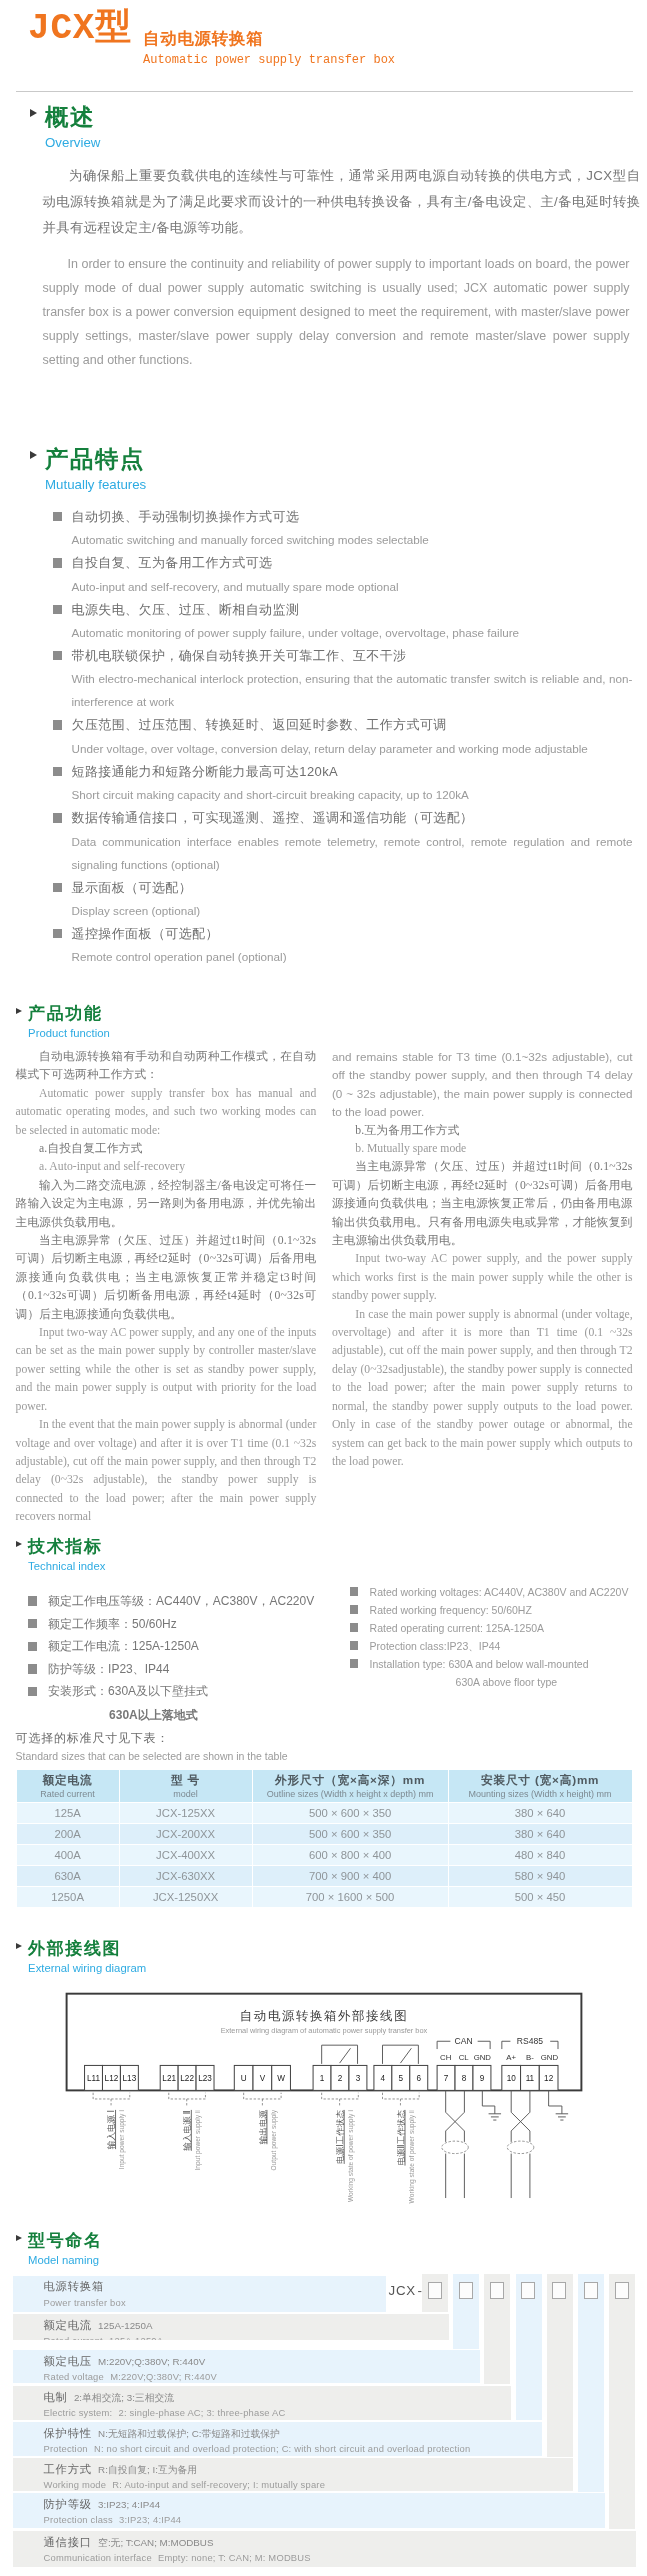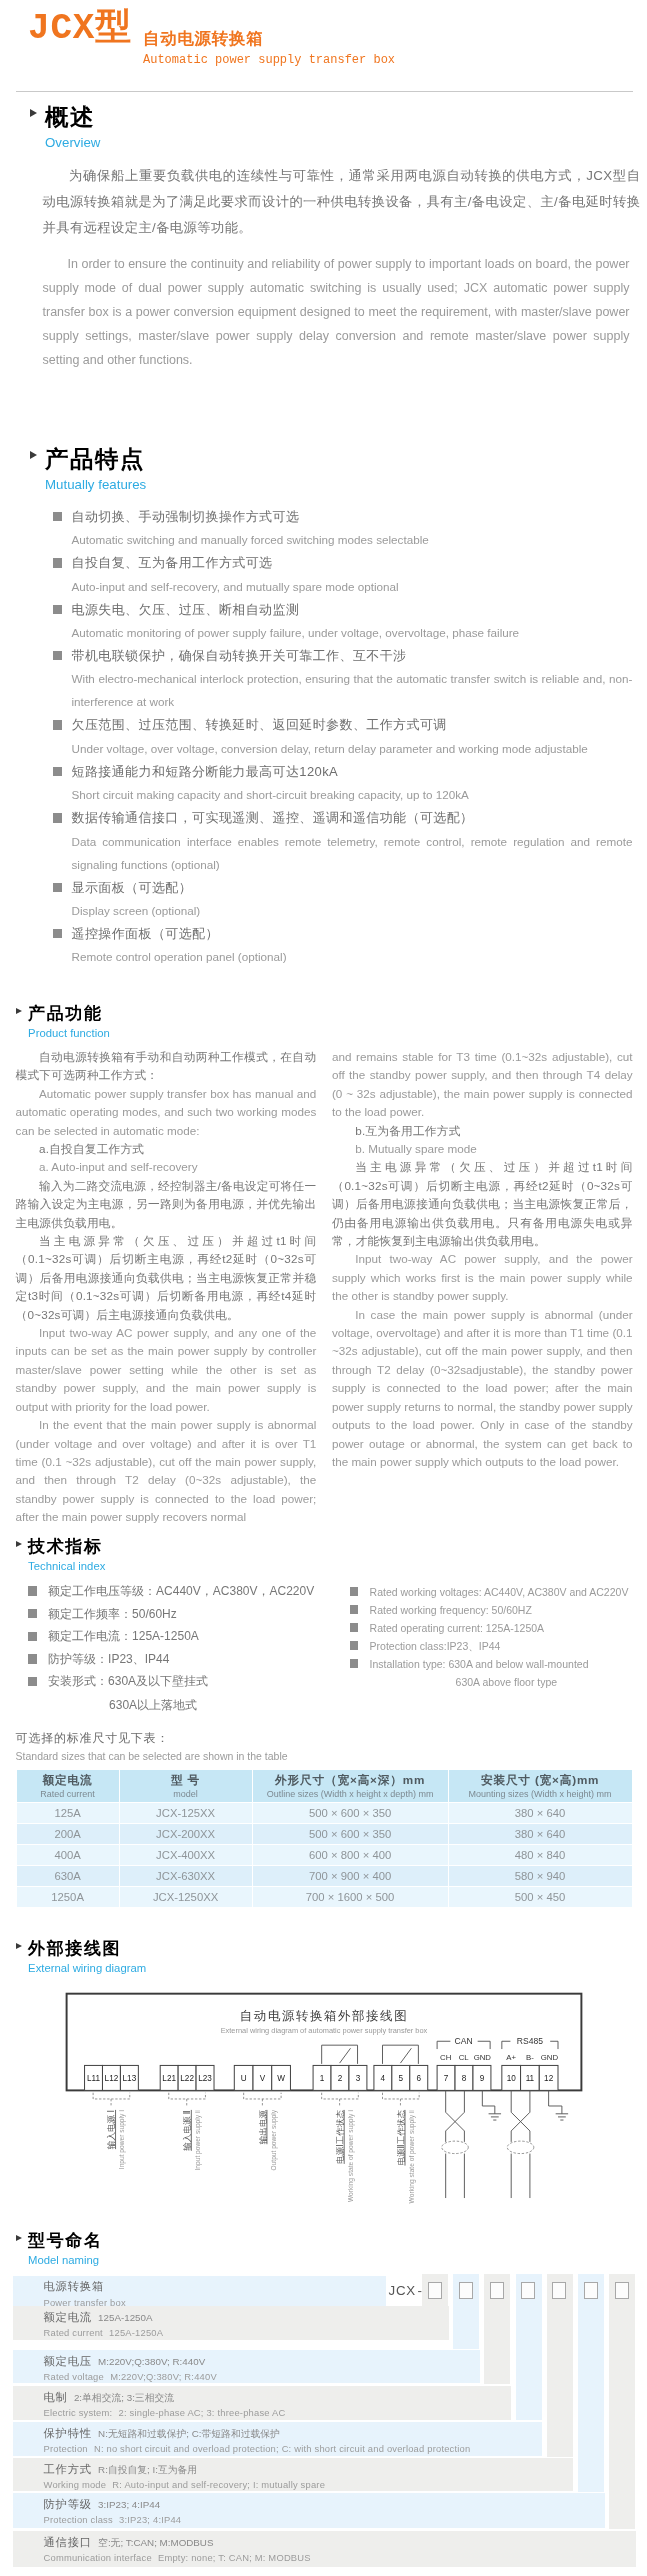--- a/index.html
+++ b/index.html
@@ -10,21 +10,21 @@
   .brand { position:absolute; left:28px; top:9.4px; display:flex; align-items:flex-start;font-family:Liberation Mono, monospace; }
   .brand-model { color:#F0751F; font-size:36px; font-weight:bold; letter-spacing:0.8px; line-height:1.1; }
   .brand-titles { margin-left:11px; margin-top:19px; }
   .brand-zh { color:#F0751F; font-size:16.4px; font-weight:bold; letter-spacing:0.8px; }
   .brand-en { color:#F0751F; font-size:12px; margin-top:3.1px; }
   .divider { position:absolute; left:15.6px; top:91px; width:617px; height:0.8px; background:#c9c9c9; }
 
   
   .sec-head { position:relative; }
   .tri { position:absolute; left:0; top:7.8px; width:0; height:0; border-left:7px solid #3a3a3a; border-top:4.7px solid transparent; border-bottom:4.7px solid transparent; }
-  .h-zh { color:#000000; font-weight:bold; letter-spacing:1.6px; }
+  .h-zh { color:#15803d; font-weight:bold; letter-spacing:1.6px; }
   .h-en { color:#2EABE2; }
   .big .h-zh { font-size:23.4px; }
   .big .h-en { font-size:13.3px; margin-top:2.3px; }
   .big .h-text { margin-left:15px; }
   .small .h-zh { font-size:17px; }
   .small .h-en { font-size:11.3px; margin-top:1.6px; }
   .small .h-text { margin-left:12.5px; }
   .small .tri { top:5.5px; border-left-width:6.2px; border-top-width:3.9px; border-bottom-width:3.9px; }
 
   
@@ -40,33 +40,33 @@
   .feat-zh { color:#6e6e6e; font-size:13px; line-height:23.4px; letter-spacing:0.4px; }
   .feat-en { color:#9b9b9b; font-size:11.7px; line-height:23px; text-align:justify; }
 
   
   #sec-function { position:absolute; left:15.6px; top:1002px; width:617px; }
   .fn-cols { display:flex; gap:15.6px; margin-top:9.4px; }
   .fn-col { width:301px; }
   .fn-col p { font-size:11.7px; line-height:18.4px; text-align:justify; }
   .fn-col p.zh { color:#777; letter-spacing:0.2px; }
   .fn-col p.en { color:#9b9b9b; }
-  .fn-col p.ind { text-indent:2em; }
+  .fn-col p.ind { text-indent:2em;font-family:Liberation Serif, serif; }
 
   
   #sec-technical { position:absolute; left:15.6px; top:1535px; width:617px; }
   .ti-cols { position:relative; margin-top:12.5px; height:187px; }
-  .ti-left { position:absolute; left:12.5px; top:0; width:312px; }
+  .ti-left { position:absolute; left:12.5px; top:10px; width:312px; }
   .ti-right { position:absolute; left:334px; top:1.6px; width:283px; }
   .ti { position:relative; padding-left:20px; }
   .ti .sq2 { position:absolute; left:0; top:2.3px; width:9.4px; height:9.4px; background:#8c8c8c; }
   .ti-left .ti { margin-bottom:8.6px; color:#777; font-size:12px; line-height:14px; }
   .ti-right .ti { margin-bottom:5.5px; color:#9b9b9b; font-size:10.5px; line-height:12.5px; }
   .ti-right .ti .sq2 { width:8.6px; height:8.6px; top:1.6px; }
-  .ti-extra-l { margin-left:81px; color:#777; font-size:12px; }
+  .ti-extra-l { margin-left:81px; color:#777; font-size:12px;font-weight:bold; }
   .ti-extra-r { margin-left:106px; color:#9b9b9b; font-size:10.5px; }
 
   
   #sizes-note { position:absolute; left:15.6px; top:1730px; }
   .note-zh { color:#6c6c6c; font-size:12px; letter-spacing:0.8px; }
   .note-en { color:#9b9b9b; font-size:10.5px; margin-top:3.1px; }
   #size-table { position:absolute; left:15.6px; top:1769px; width:617px; border-collapse:collapse; }
   #size-table th, #size-table td { border:1.6px solid #fff; text-align:center; vertical-align:middle; }
   #size-table th { background:#c6e7f5; padding:3.1px 1.6px; }
   #size-table .th-zh { color:#4f5a60; font-size:11.7px; letter-spacing:0.8px; }
@@ -434,21 +434,21 @@
     <div class="lcol bg-gray" style="left:471px; height:110px;"></div>
     <div class="lcol bg-blue" style="left:503px; height:146px;"></div>
     <div class="lcol bg-gray" style="left:534px; height:183px;"></div>
     <div class="lcol bg-blue" style="left:565px; height:218px;"></div>
     <div class="lcol bg-gray" style="left:596px; height:255px;"></div>
 
     <div class="lrow bg-blue" style="top:1.6px; height:36px; width:373px;">
       <div class="lr-zh"><span>电源转换箱</span></div>
       <div class="lr-en"><span>Power transfer box</span></div>
     </div>
-    <div class="lrow bg-gray" style="top:32px; height:34px; width:436px;">
+    <div class="lrow bg-gray" style="top:40px; height:26px; width:436px;">
       <div class="lr-zh"><span>额定电流</span><span class="val">125A-1250A</span></div>
       <div class="lr-en"><span>Rated current</span><span class="val">125A-1250A</span></div>
     </div>
     <div class="lrow bg-blue" style="top:76px; height:33px; width:467px;">
       <div class="lr-zh"><span>额定电压</span><span class="val">M:220V;Q:380V; R:440V</span></div>
       <div class="lr-en"><span>Rated voltage</span><span class="val">M:220V;Q:380V; R:440V</span></div>
     </div>
     <div class="lrow bg-gray" style="top:112px; height:34px; width:498px;">
       <div class="lr-zh"><span>电制</span><span class="val">2:单相交流; 3:三相交流</span></div>
       <div class="lr-en"><span>Electric system:</span><span class="val">2: single-phase AC; 3: three-phase AC</span></div>

